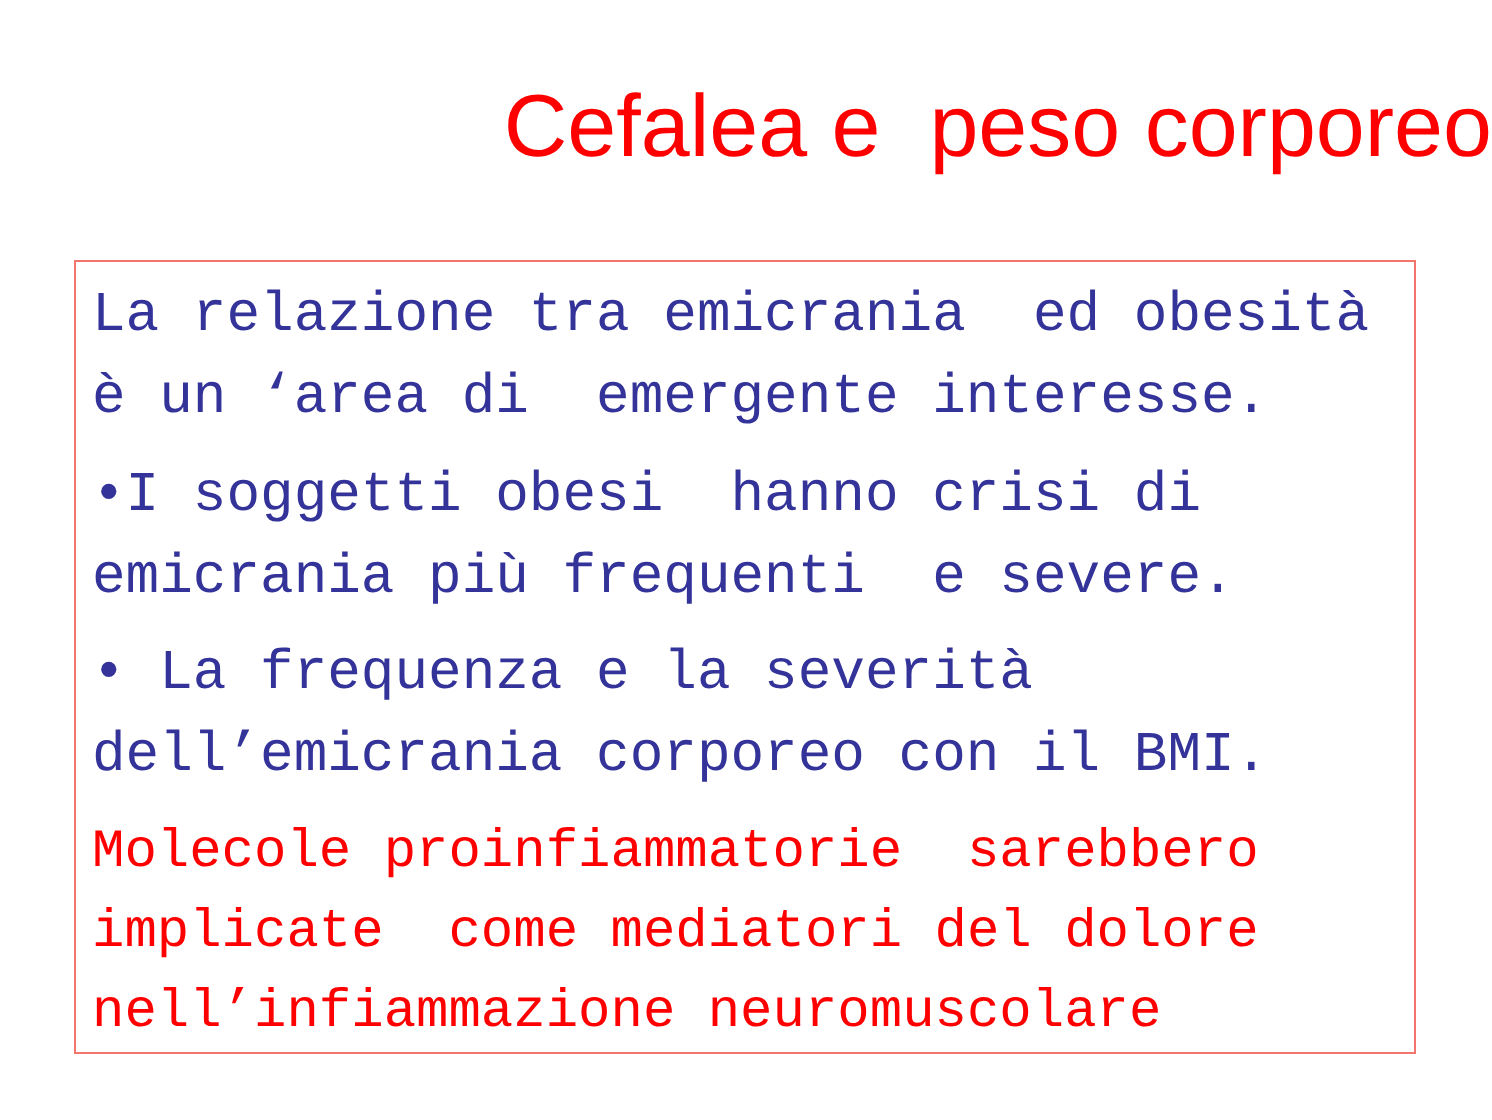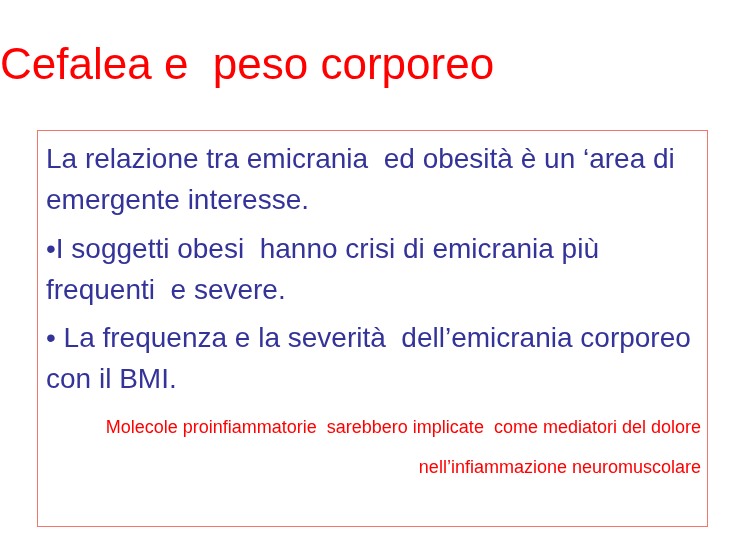--- a/index.html
+++ b/index.html
@@ -17,39 +17,40 @@
     overflow: hidden;
     font-family: "Liberation Sans", sans-serif;
   }
 
   
   #slide-title {
     position: absolute;
     left: 0;
     top: 38px;
     width: 746px;
-    text-align: left;
+    text-align: right;
     color: #ff0000;
     font-size: 44px;
     line-height: 52px;
     font-weight: normal;
     white-space: pre;
     letter-spacing: 0px;
   }
 
   
   #content-frame {
     position: absolute;
     left: 37px;
     top: 130px;
     width: 671px;
     height: 397px;
     box-sizing: border-box;
     border: 1px solid #f4756b;
     background: #ffffff;
+    font-family: Liberation Mono, monospace;
   }
 
   .body-block {
     position: absolute;
     left: 8px;
     right: 6px;
     color: #333399;
     font-size: 28px;
     line-height: 41px;
     white-space: pre-wrap;
@@ -59,23 +60,23 @@
   #para-1 { top: 7px; }
   #para-2 { top: 97px; }
   #para-3 { top: 186px; }
 
   #para-highlight {
     position: absolute;
     left: 8px;
     right: 6px;
     top: 276px;
     color: #ff0000;
-    font-size: 18px;
+    font-size: 27px;
     line-height: 40px;
-    text-align: right;
+    text-align: left;
     white-space: pre-wrap;
   }
 </style>
 </head>
 <body>
 
 <div id="slide">
 
   <div id="slide-title">Cefalea e  peso corporeo</div>
 

